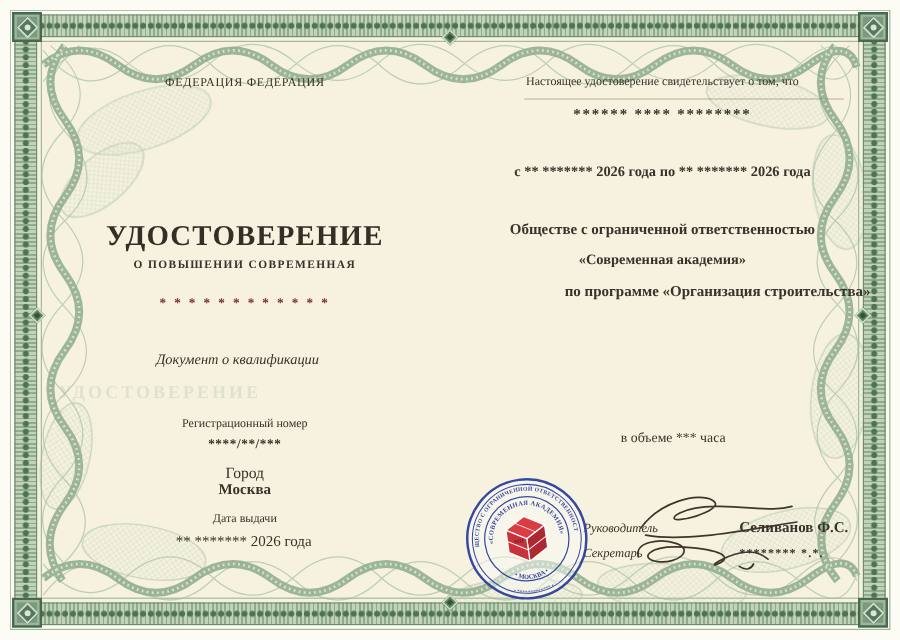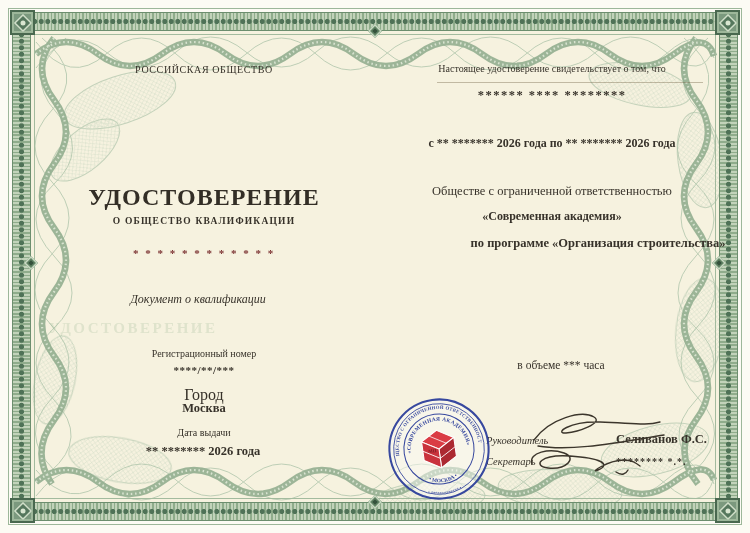--- a/index.html
+++ b/index.html
@@ -58,32 +58,32 @@
   .c { transform:translateX(-50%); text-align:center; }
   #country   { left:204px; top:64px;  font-size:10px; letter-spacing:0.6px; }
   #title     { left:204px; top:184px; font-size:24px; font-weight:bold; letter-spacing:1px; color:#332e26; }
   #subtitle  { left:204px; top:216px; font-size:9.5px; font-weight:bold; letter-spacing:1.2px; }
   #series    { left:204px; top:247px; font-size:11px; font-weight:bold; letter-spacing:2px; color:#7a3030; }
   #doctype   { left:198px; top:292px; font-size:12px; font-style:italic; }
   #watermark { left:38px;  top:320px; width:190px; font-size:15px; font-weight:bold; letter-spacing:2.5px;
                color:#6f9a70; opacity:0.17; z-index:1; text-align:center; }
   #reg-label  { left:204px; top:348px; font-size:10px; }
   #reg-value  { left:204px; top:364px; font-size:11px; font-weight:bold; letter-spacing:0.5px; }
-  #city-label { left:204px; top:386px; font-size:16px; }
+  #city-label { left:204px; top:386px; font-size:13px; }
   #city-value { left:204px; top:401px; font-size:12.5px; font-weight:bold; }
   #date-label { left:204px; top:427px; font-size:10px; }
-  #date-value { left:203px; top:444px; font-size:12.5px; font-weight:bold; }
+  #date-value { left:203px; top:444px; font-size:12.5px; font-weight:normal; }
   #intro      { left:552px; top:63px;  font-size:10px; }
   #intro-line { position:absolute; left:437px; top:82px; width:266px; height:1px;
                 background:rgba(115,100,70,0.4); z-index:4; }
   #holder     { left:552px; top:88px;  font-size:12.5px; font-weight:bold; letter-spacing:1.5px; }
   #period1    { left:552px; top:118px; font-size:12.5px; font-weight:bold; }
   #period2    { left:552px; top:136px; font-size:12px;   font-weight:bold;text-align:right; }
   #completed1 { left:552px; top:166px; font-size:12.5px; font-weight:bold; }
-  #completed2 { left:552px; top:184px; font-size:12.5px; font-weight:normal; }
+  #completed2 { left:552px; top:184px; font-size:12.5px; font-weight:bold; }
   #org        { left:552px; top:209px; font-size:12px;   font-weight:bold; }
   #program    { left:552px; top:236px; font-size:12.5px; font-weight:bold;margin-left:46px; }
   #hours      { left:549px; top:359px; font-size:11.5px;margin-left:12px; }
   #head-label { left:486px; top:435px; font-size:10.5px; font-style:italic; }
   #sec-label  { left:486px; top:456px; font-size:10.5px; font-style:italic; }
   #head-name  { left:616px; top:432px; font-size:12.5px; font-weight:bold; }
   #sec-name   { left:616px; top:456px; font-size:10px;   font-weight:bold; letter-spacing:1px; }
   .sig { position:absolute; z-index:4; }
   #head-sig { left:520px; top:408px; }
   #sec-sig  { left:516px; top:444px; }
@@ -149,23 +149,23 @@
   <div class="corner bl"></div>
   <div class="corner br"></div>
   <div class="mid-diamond t"></div>
   <div class="mid-diamond b"></div>
   <div class="mid-diamond l"></div>
   <div class="mid-diamond r"></div>
   <div class="inner-line"></div>
 
   <div class="txt" id="watermark">УДОСТОВЕРЕНИЕ</div>
 
-  <div class="txt c" id="country">РОССИЙСКАЯ ОБЩЕСТВО</div>
+  <div class="txt c" id="country">ФЕДЕРАЦИЯ ФЕДЕРАЦИЯ</div>
   <div class="txt c" id="title">УДОСТОВЕРЕНИЕ</div>
-  <div class="txt c" id="subtitle">О ОБЩЕСТВО КВАЛИФИКАЦИИ</div>
+  <div class="txt c" id="subtitle">О ПОВЫШЕНИИ СОВРЕМЕННАЯ</div>
   <div class="txt c" id="series">* * * * * * * * * * * *</div>
   <div class="txt c" id="doctype">Документ о квалификации</div>
   <div class="txt c" id="reg-label">Регистрационный номер</div>
   <div class="txt c" id="reg-value">****/**/***</div>
   <div class="txt c" id="city-label">Город</div>
   <div class="txt c" id="city-value">Москва</div>
   <div class="txt c" id="date-label">Дата выдачи</div>
   <div class="txt c" id="date-value">** ******* 2026 года</div>
 
   <div class="txt c" id="intro">Настоящее удостоверение свидетельствует о том, что</div>

